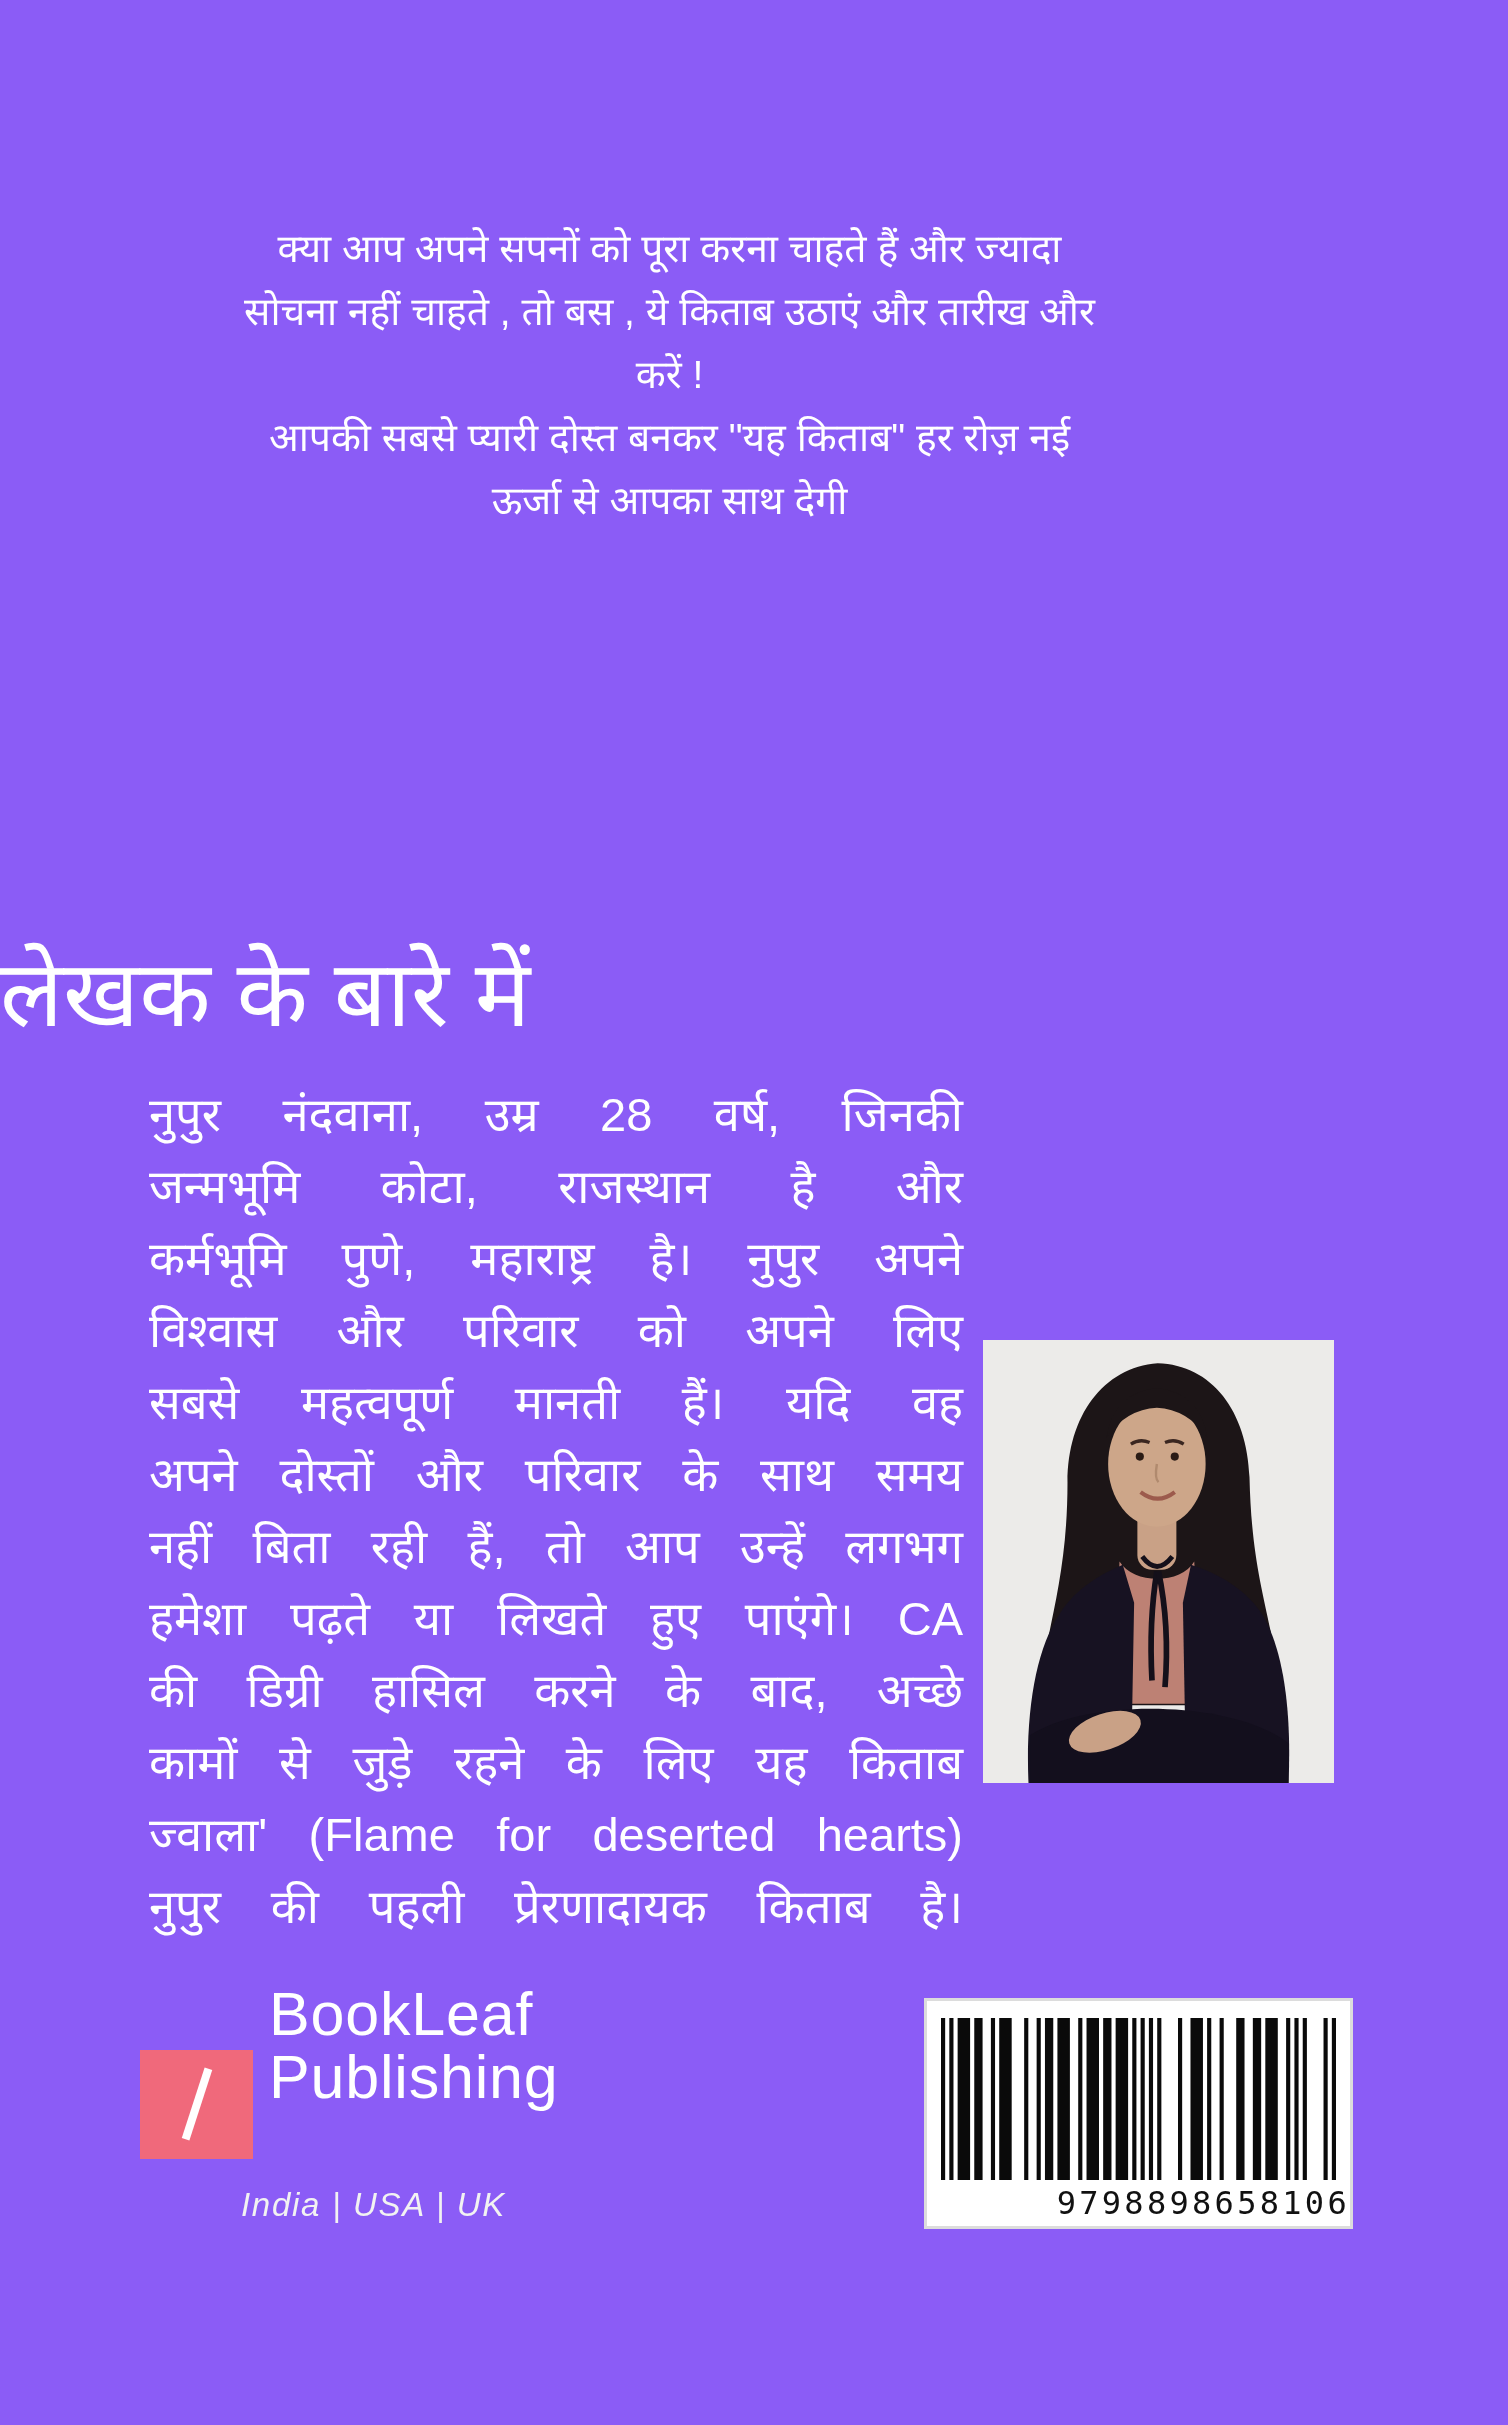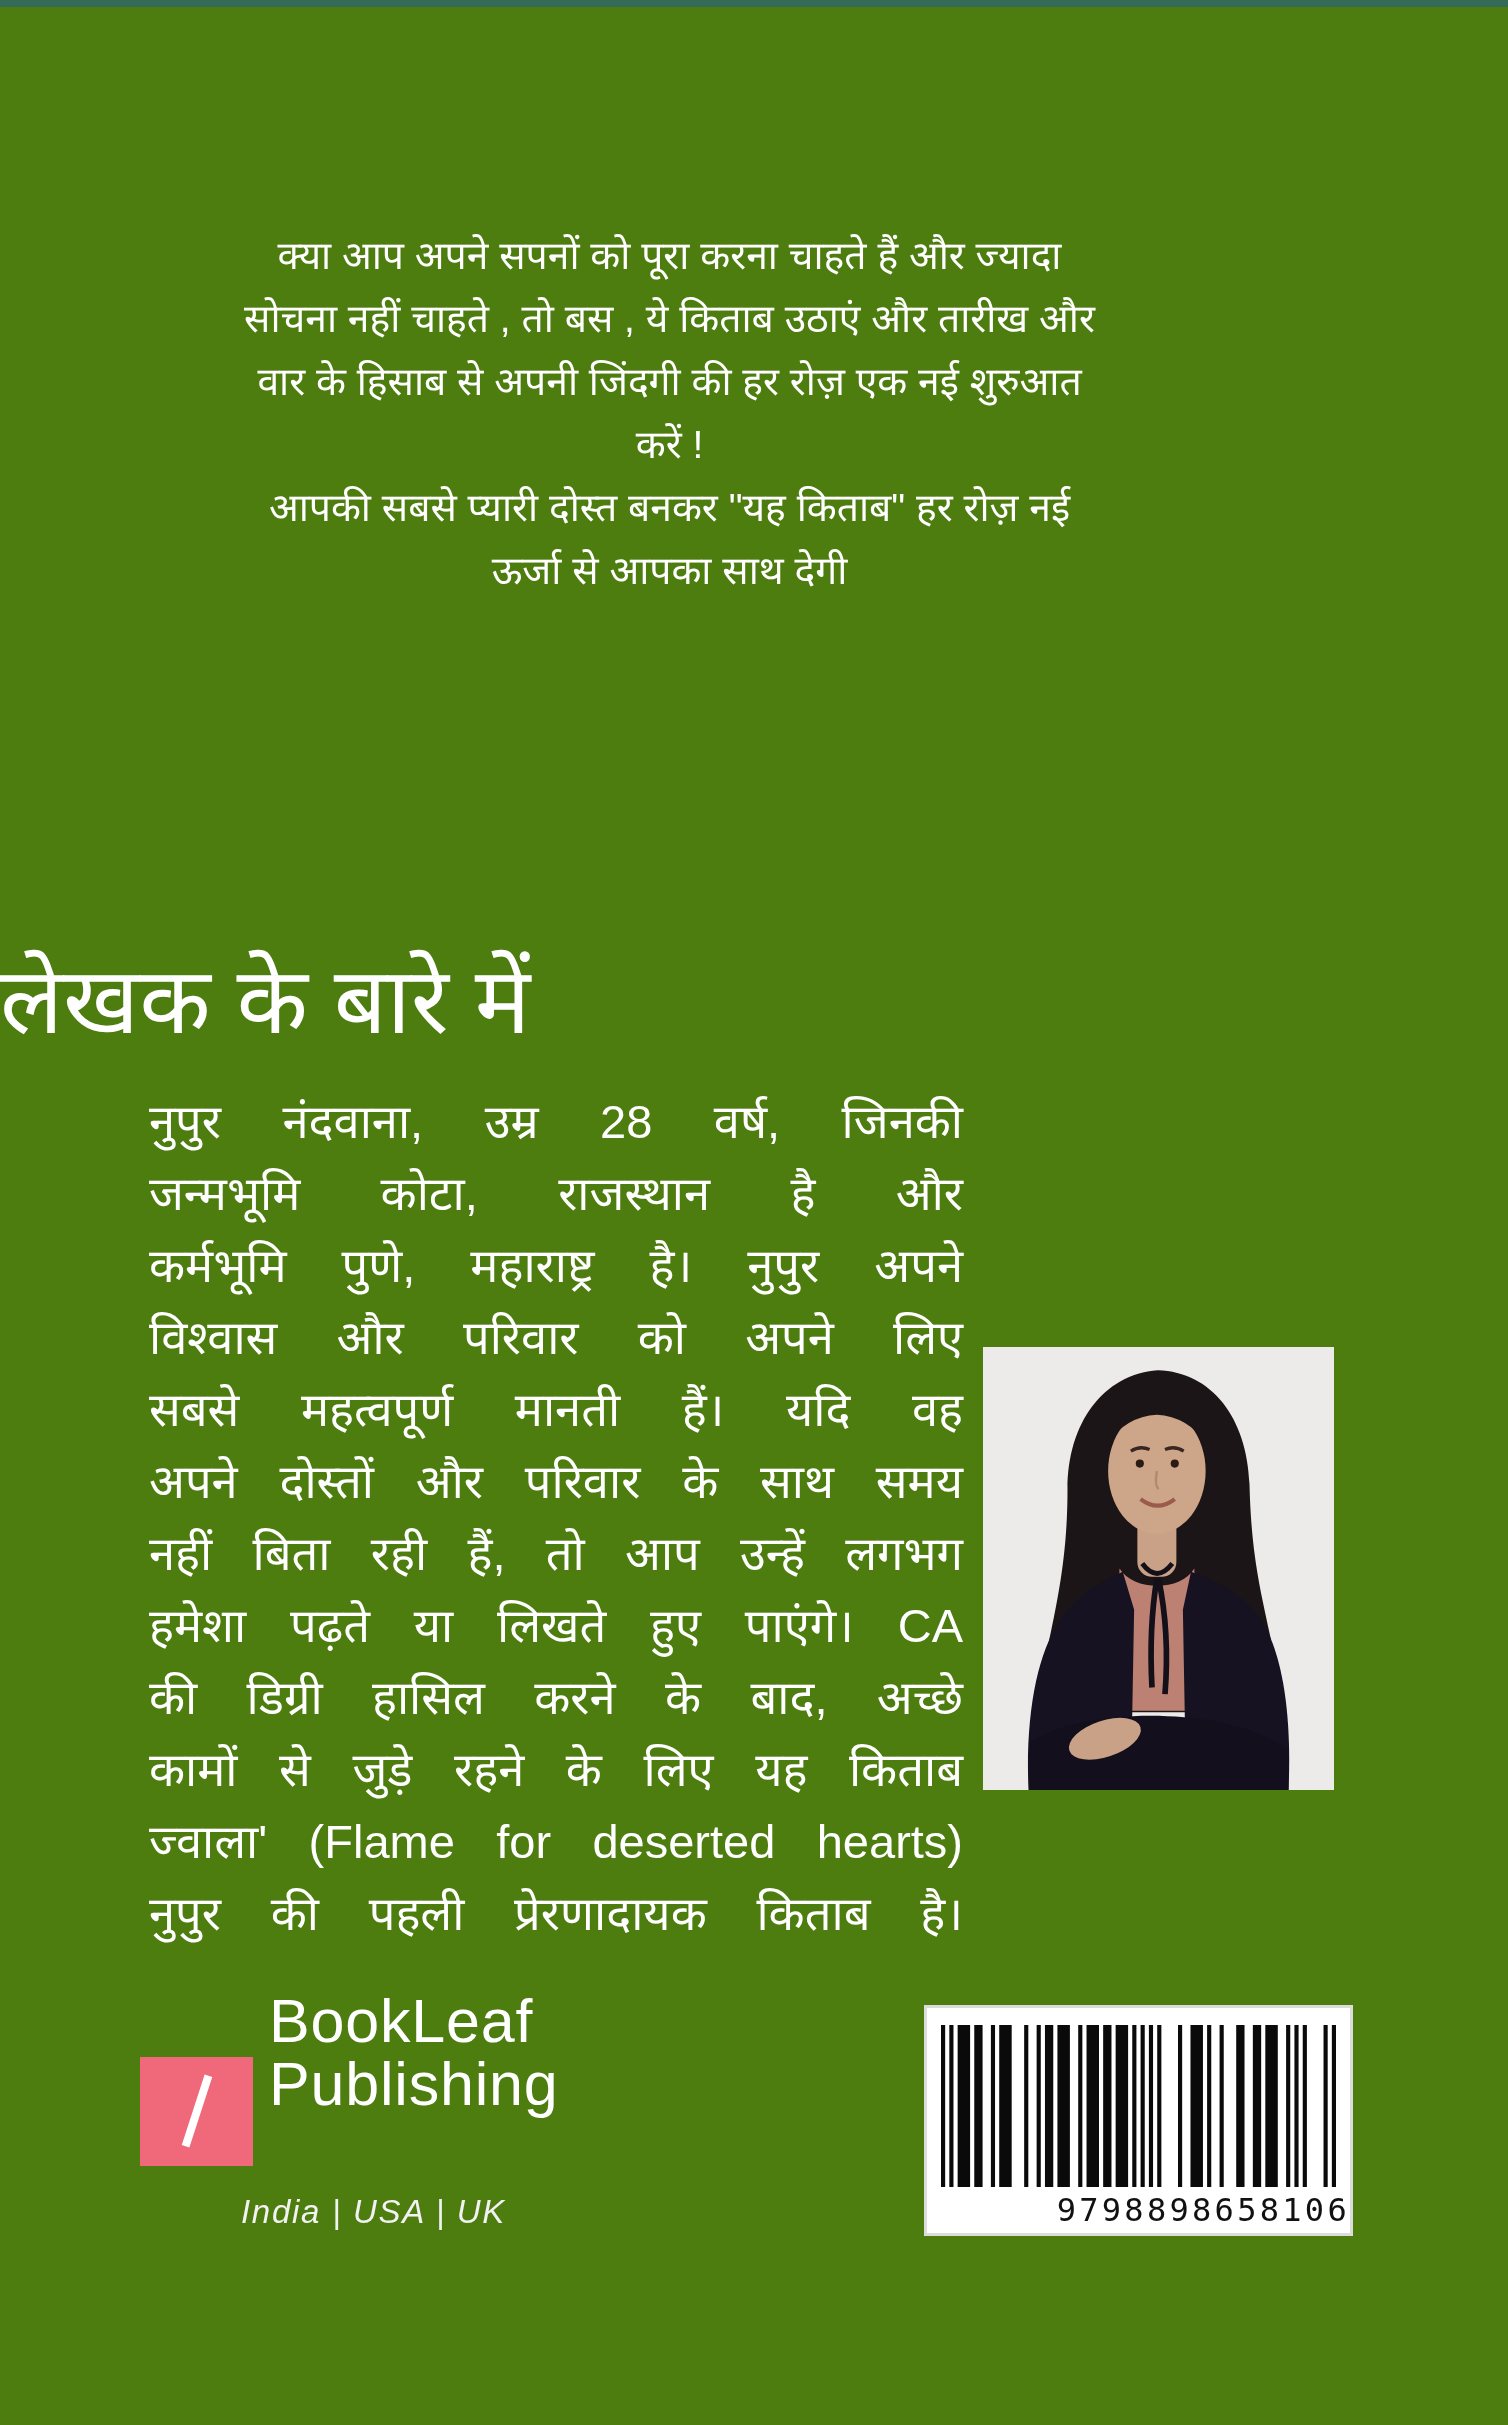--- a/index.html
+++ b/index.html
@@ -3,21 +3,21 @@
 <meta charset="utf-8">
 <style>
   html,body{margin:0;padding:0;}
   body{
     width:1508px;height:2426px;
     background:#366a58;
     position:relative;
     font-family:"Liberation Sans",sans-serif;
     overflow:hidden;
   }
-  .cover{position:absolute;inset:0;background:#4d7c0f;margin-top:7px;}
+  .cover{position:absolute;inset:0;background:#8b5cf6;}
   
   .blurb{
     position:absolute;left:0;top:217px;width:1339px;
     text-align:center;color:#ffffff;
     font-size:39px;font-weight:500;line-height:63px;
   }
   
   .about-heading{
     position:absolute;left:0;top:924px;width:1461px;
     text-align:left;color:#ffffff;
@@ -76,21 +76,20 @@
   }
 </style>
 </head>
 <body>
 
 <div class="cover">
 
   <div class="blurb">
     <div>क्या आप अपने सपनों को पूरा करना चाहते हैं और ज्यादा</div>
     <div>सोचना नहीं चाहते , तो बस , ये किताब उठाएं और तारीख और</div>
-    <div>वार के हिसाब से अपनी जिंदगी की हर रोज़ एक नई शुरुआत</div>
     <div>करें !</div>
     <div>आपकी सबसे प्यारी दोस्त बनकर "यह किताब" हर रोज़ नई</div>
     <div>ऊर्जा से आपका साथ देगी</div>
   </div>
 
   <div class="about-heading">लेखक के बारे में</div>
 
   <div class="bio">
     <div class="line">नुपुर नंदवाना, उम्र 28 वर्ष, जिनकी</div>
     <div class="line">जन्मभूमि कोटा, राजस्थान है और</div>

